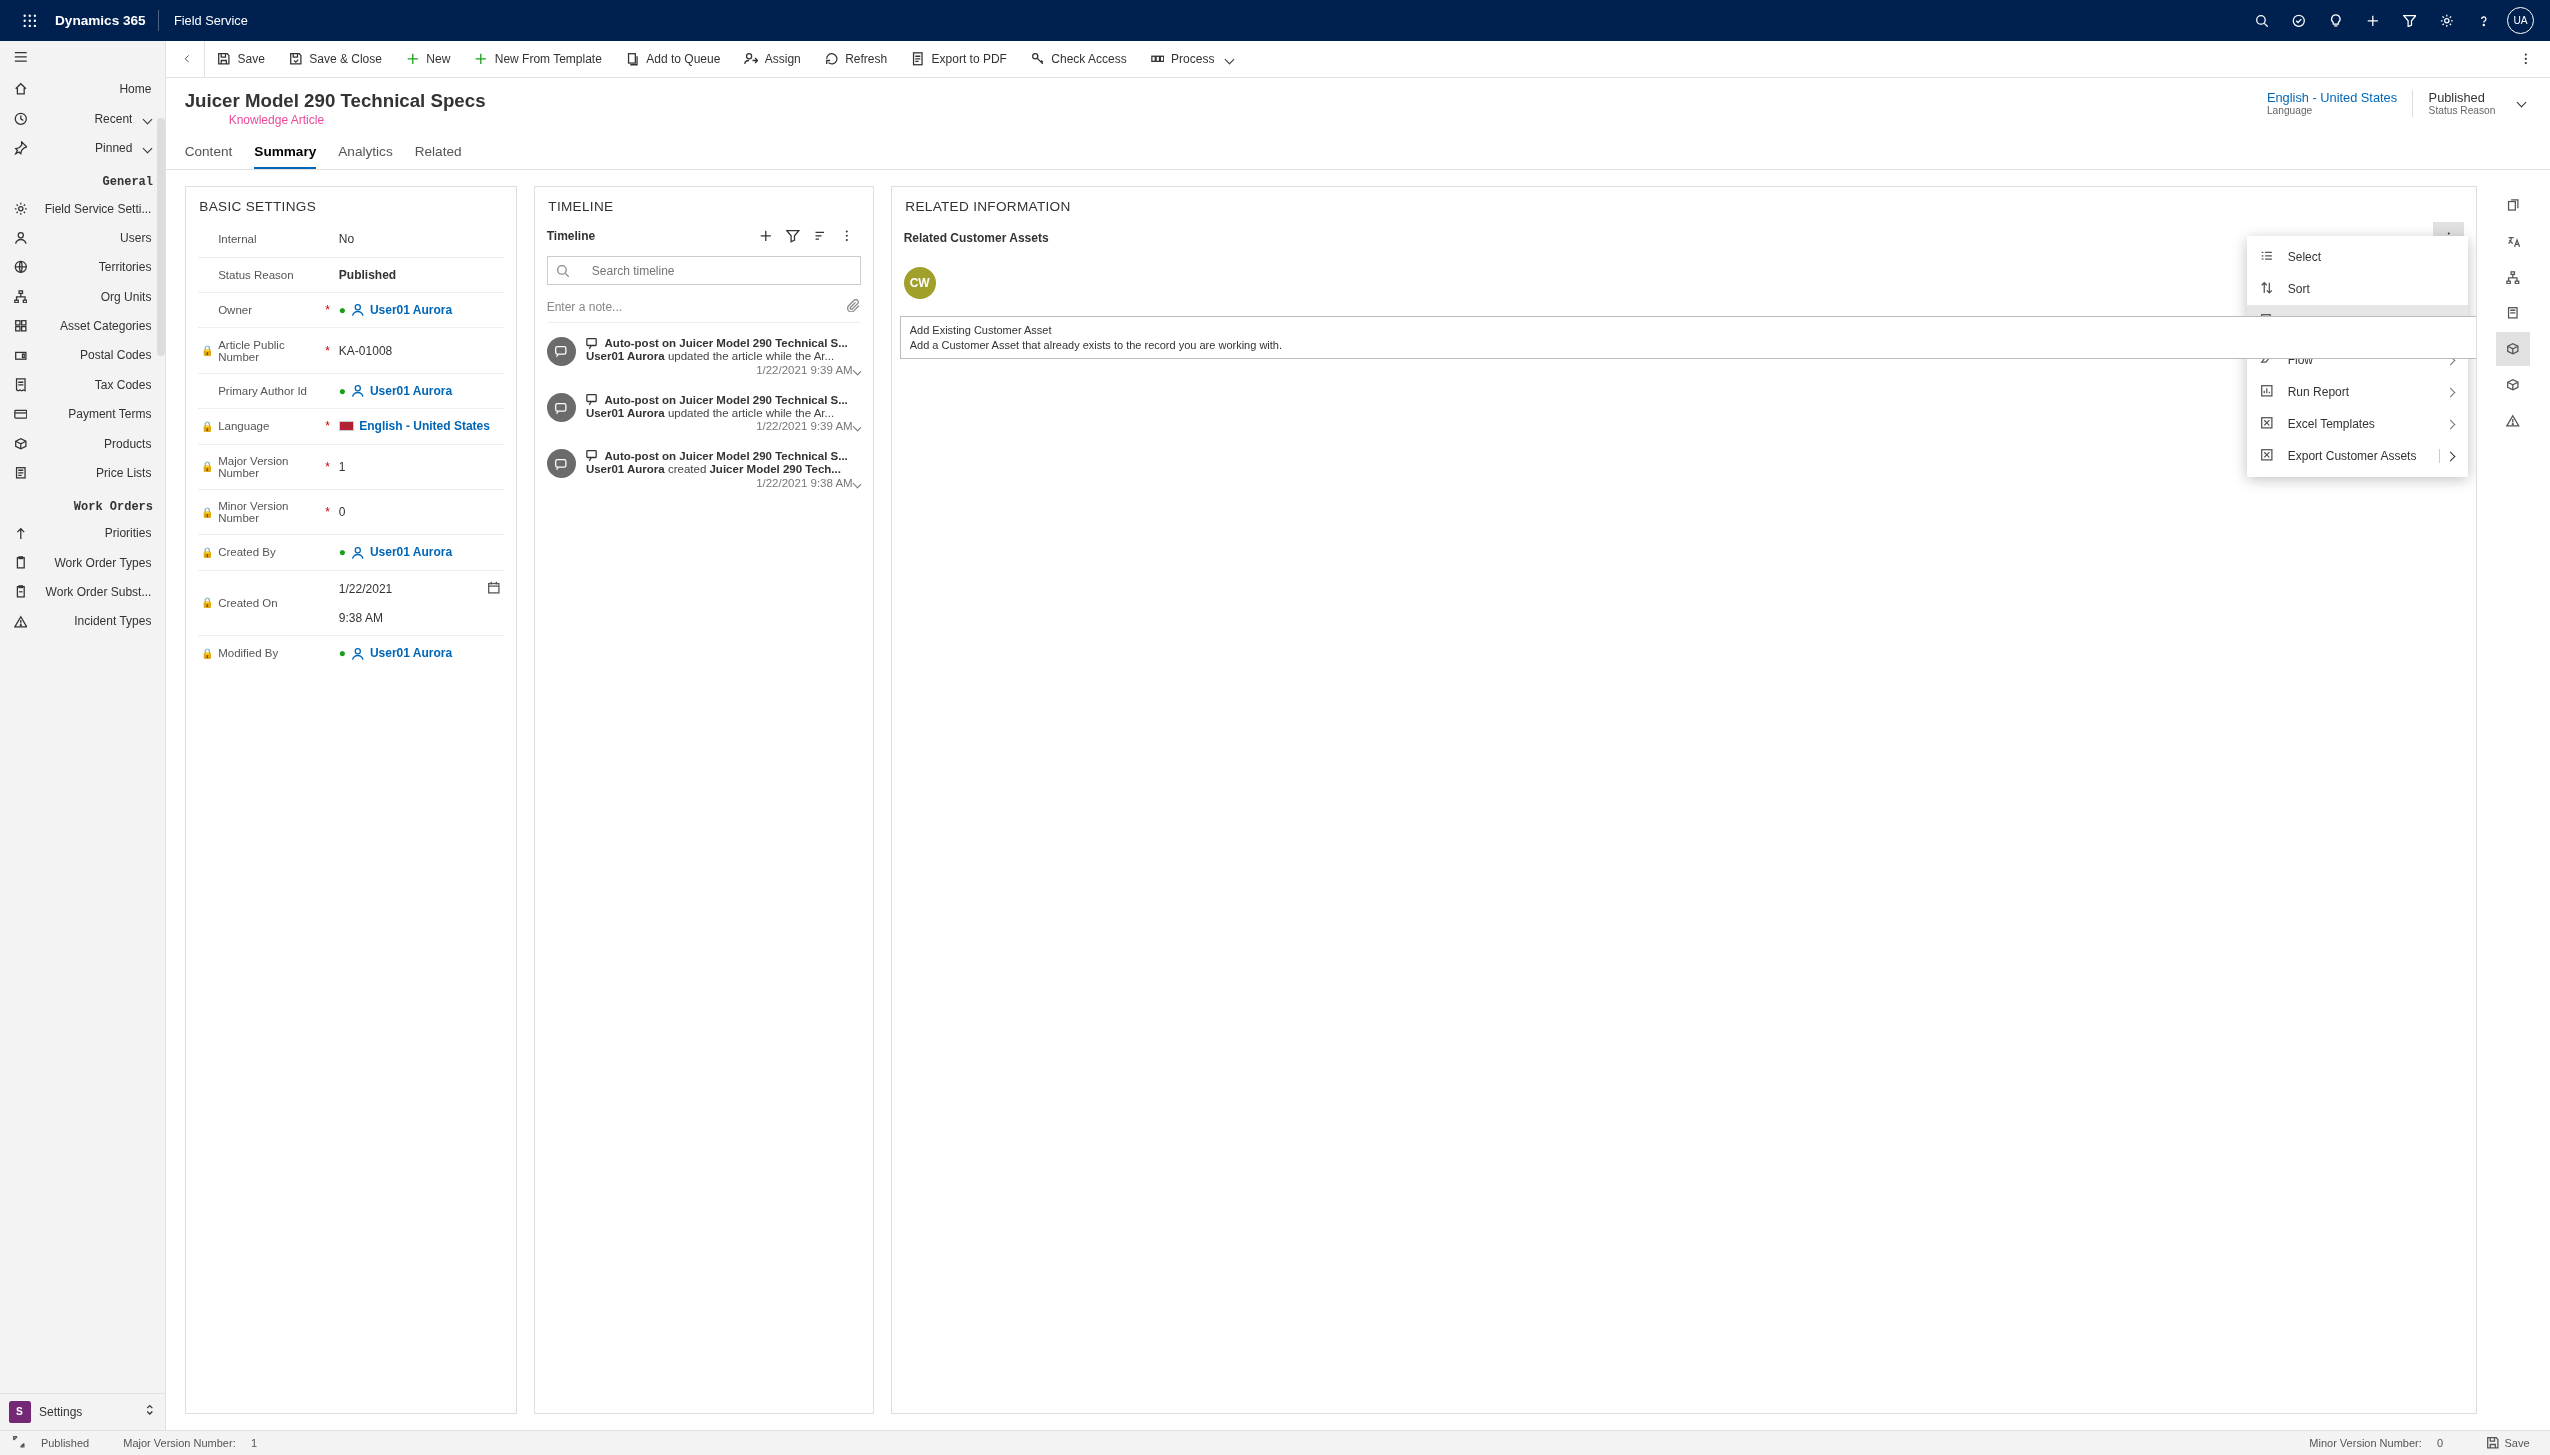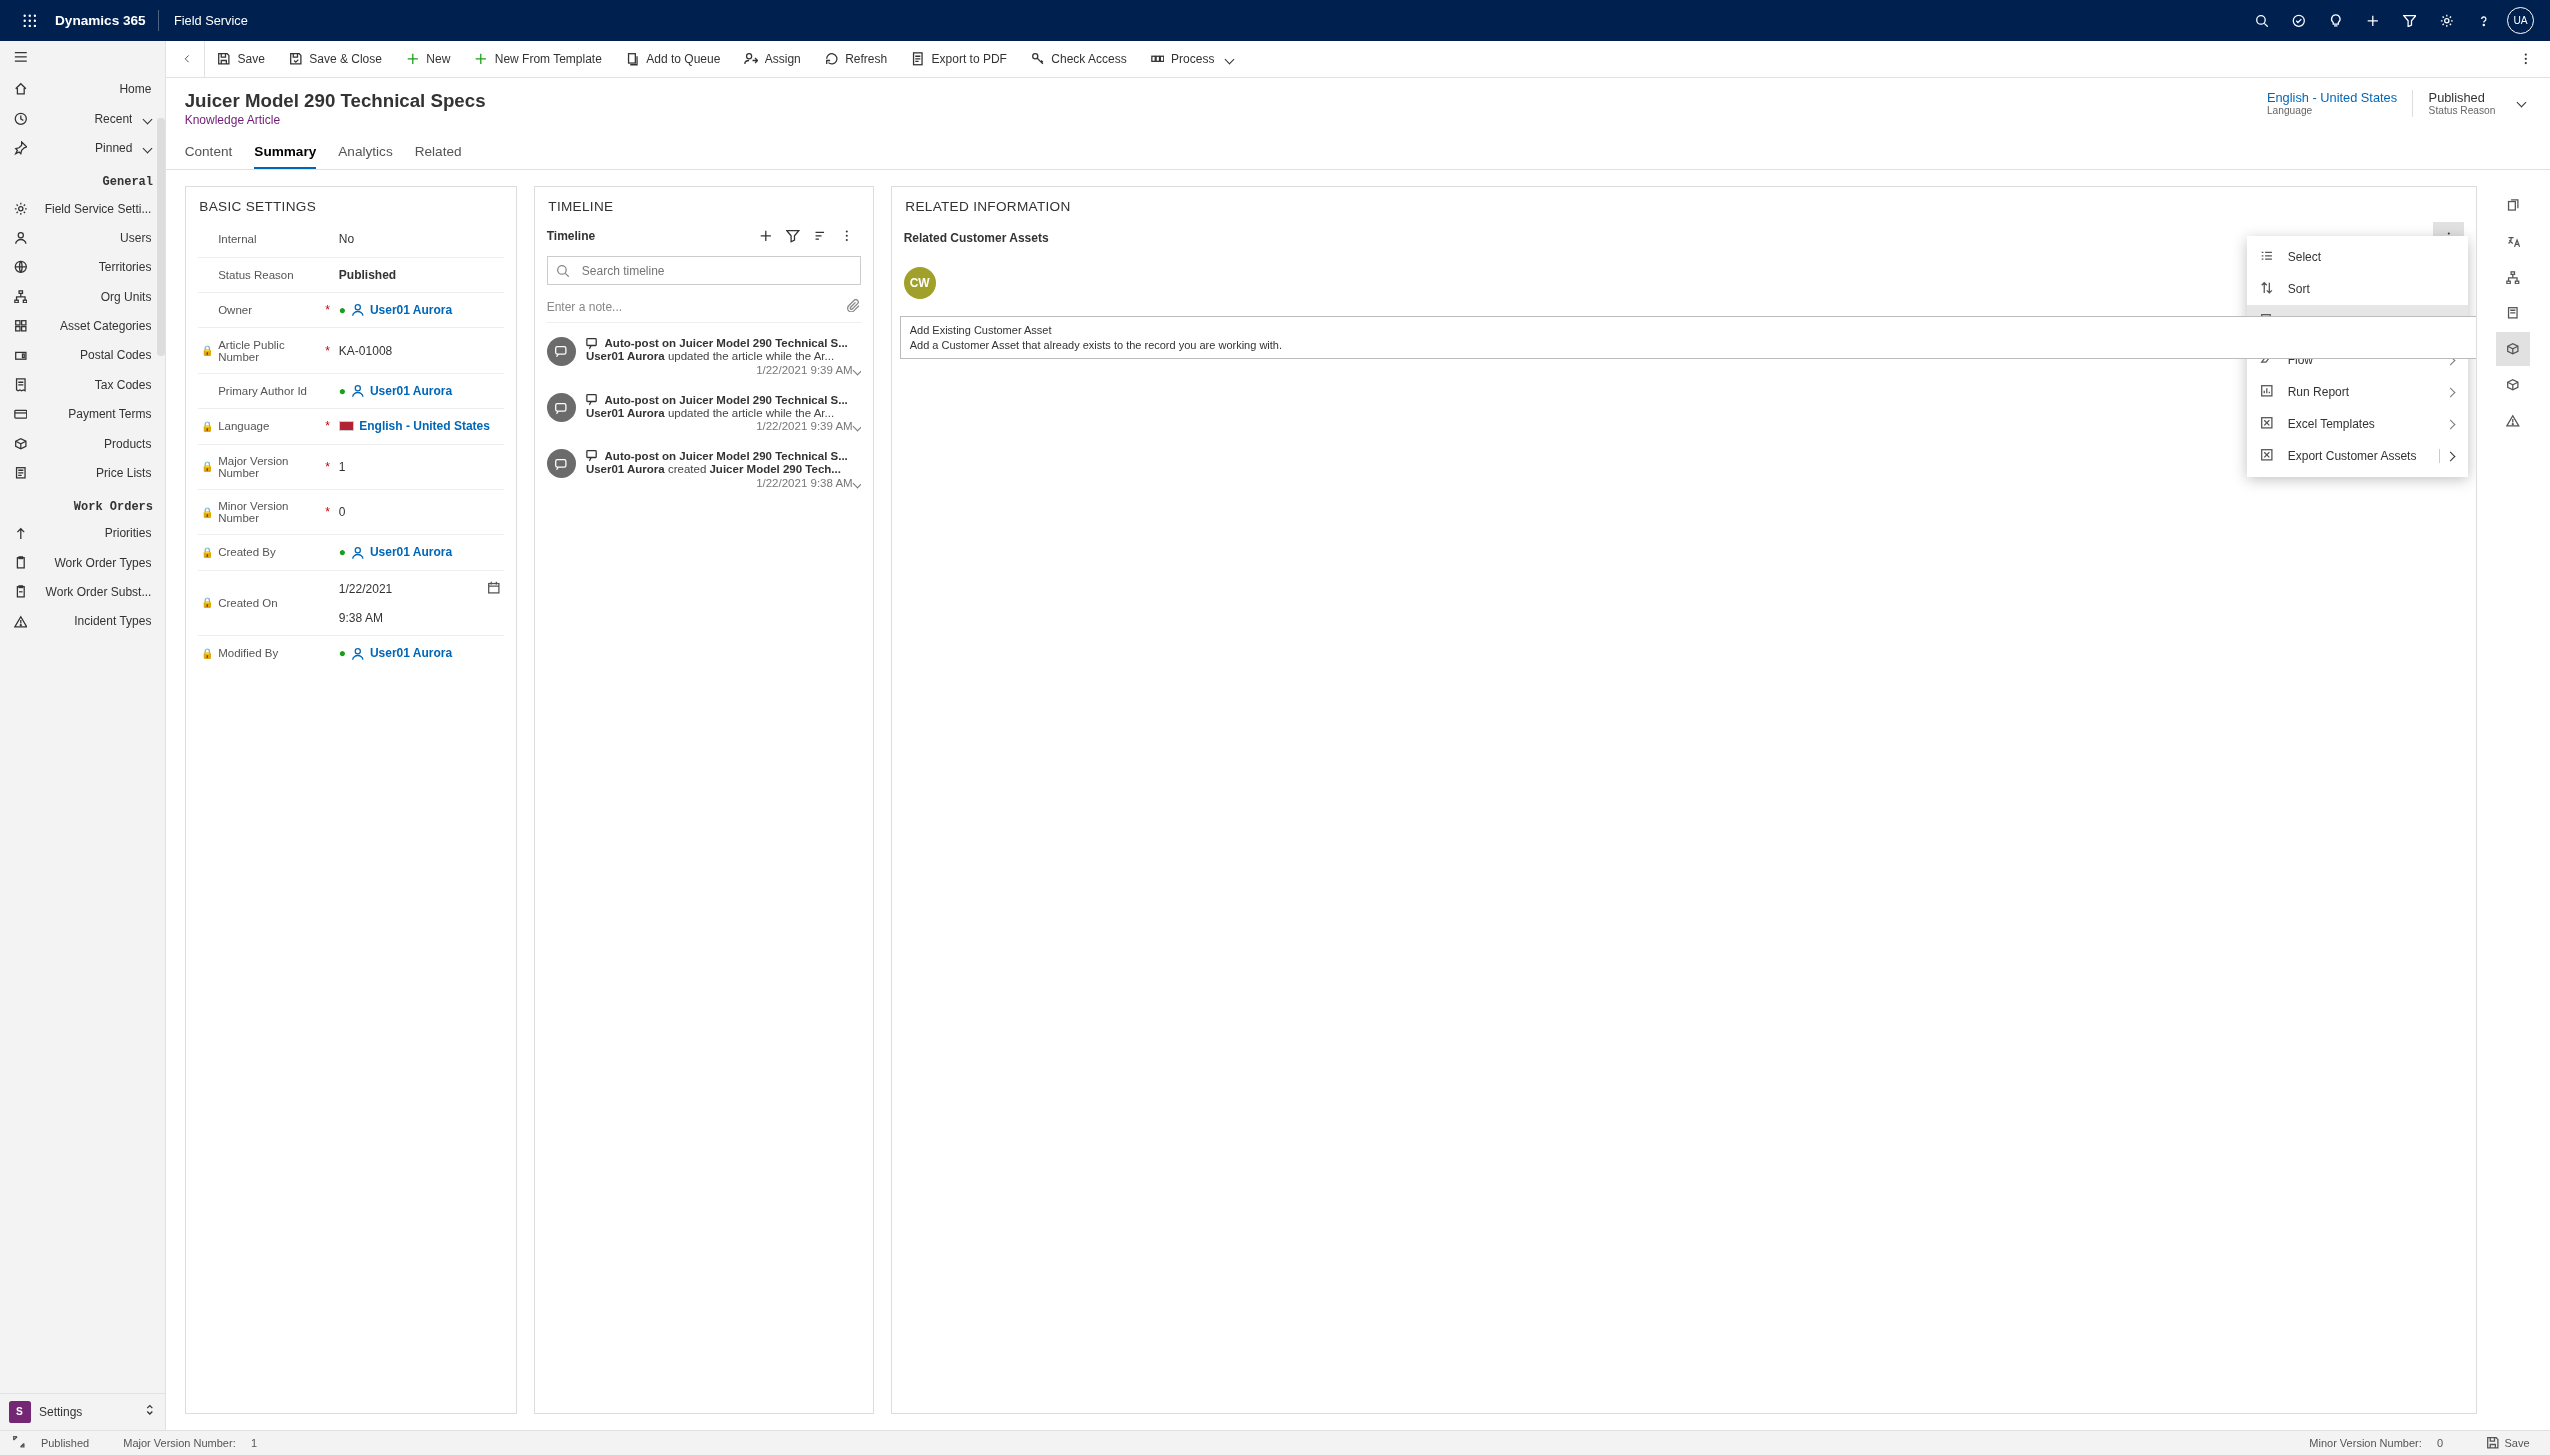--- a/index.html
+++ b/index.html
@@ -29,21 +29,21 @@
 
 
 .content { flex: 1; display: flex; flex-direction: column; overflow: hidden; }
 .commandbar { height: 37px; border-bottom: 0.9px solid #e1e1e1; display: flex; align-items: center; padding: 0 5.1px; background: #fff; }
 .commandbar .cmd { display: flex; align-items: center; gap: 6.8px; padding: 0 12px; height: 37px; cursor: pointer; font-size: 12px; color: #333; }
 .commandbar .back { width: 34px; justify-content: center; border-right: 0.9px solid #e1e1e1; }
 .commandbar .overflow { margin-left: auto; }
 
 .page-header { padding: 12px 18.7px 0; display: flex; align-items: flex-start; }
 .page-header .titleblock h1 { font-size: 18.7px; font-weight: 600; }
-.page-header .titleblock .subtitle { font-size: 12px; color: #701a75; margin-top: 0.9px; }
+.page-header .titleblock .subtitle { font-size: 12px; color: #ec4899; margin-top: 0.9px; margin-left: 44px; }
 .page-header .rightmeta { margin-left: auto; display: flex; gap: 15.3px; align-items: flex-start; }
 .page-header .rightmeta .metacell .val { font-size: 12.8px; }
 .page-header .rightmeta .metacell .lbl { font-size: 10.2px; color: #666; }
 .page-header .rightmeta .lang-val { color: #0067b8; }
 .page-header .rightmeta .meta-sep { width: 0.9px; height: 27px; background: #ddd; }
 .page-header .expander { padding: 5.1px 6.8px; cursor: pointer; }
 
 .tabs { display: flex; gap: 22px; padding: 12px 18.7px 0; border-bottom: 0.9px solid #e1e1e1; }
 .tabs .tab { padding: 5.1px 0 8.5px; cursor: pointer; font-size: 13.6px; color: #555; }
 .tabs .tab.active { color: #000; border-bottom: 2.6px solid #0067b8; font-weight: 600; }
@@ -67,21 +67,21 @@
 .user-link { color: #0067b8; font-weight: 600; }
 .check { color: #1a9e1a; }
 .person-mini { color: #0067b8; }
 .flag { width: 15.3px; height: 10.2px; border: 0.9px solid #ccc; display: inline-block; position: relative; background: #b22234; }
 .date-icon { margin-left: auto; color: #555; }
 
 
 .timeline-header { display: flex; align-items: center; padding: 0 12px 6.8px; }
 .timeline-header .tlabel { font-weight: 600; font-size: 12px; flex: 1; }
 .timeline-header .ticon { width: 27px; height: 27px; display: flex; align-items: center; justify-content: center; cursor: pointer; }
-.timeline-search { margin: 0 12px 6.8px; border: 0.9px solid #ccc; height: 29px; display: flex; align-items: center; padding: 0 8.5px; gap: 12px; color: #888; }
+.timeline-search { margin: 0 12px 6.8px; border: 0.9px solid #ccc; height: 29px; display: flex; align-items: center; padding: 0 8.5px; gap: 22px; color: #888; }
 .timeline-search input { border: none; outline: none; flex: 1; font-size: 12px; }
 .note-entry { margin: 0 12px 5.1px; border-bottom: 0.9px solid #eee; display: flex; align-items: center; padding: 6.8px 0; color: #888; }
 .note-entry .clip { margin-left: auto; }
 .tl-item { display: flex; gap: 10.2px; padding: 8.5px 12px; }
 .tl-item .bubble { width: 29px; height: 29px; border-radius: 50%; background: #6b6b6b; color: #fff; display: flex; align-items: center; justify-content: center; flex-shrink: 0; }
 .tl-item .body { flex: 1; font-size: 11.5px; overflow: hidden; }
 .tl-item .title { display: flex; gap: 5.1px; align-items: center; }
 .tl-item .title .txt { font-weight: 600; white-space: nowrap; overflow: hidden; text-overflow: ellipsis; }
 .tl-item .desc { color: #444; white-space: nowrap; overflow: hidden; text-overflow: ellipsis; }
 .tl-item .desc .u { font-weight: 600; color: #333; }

